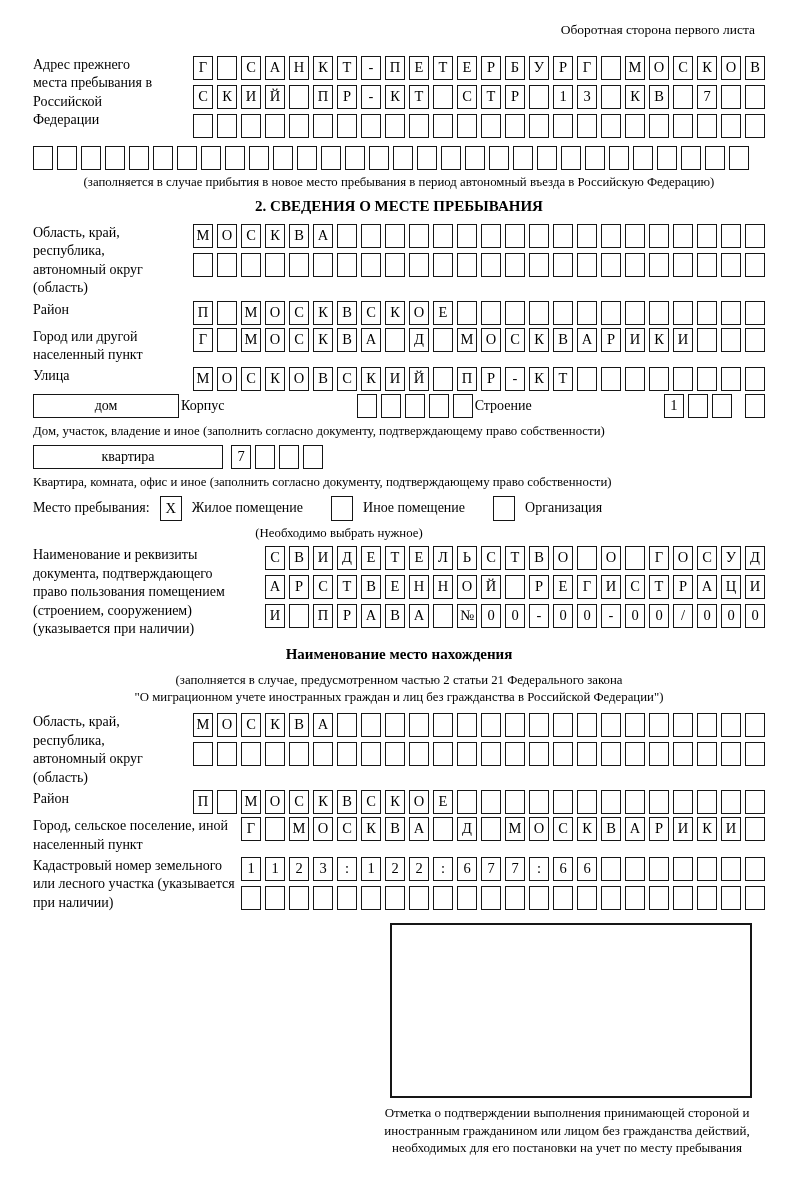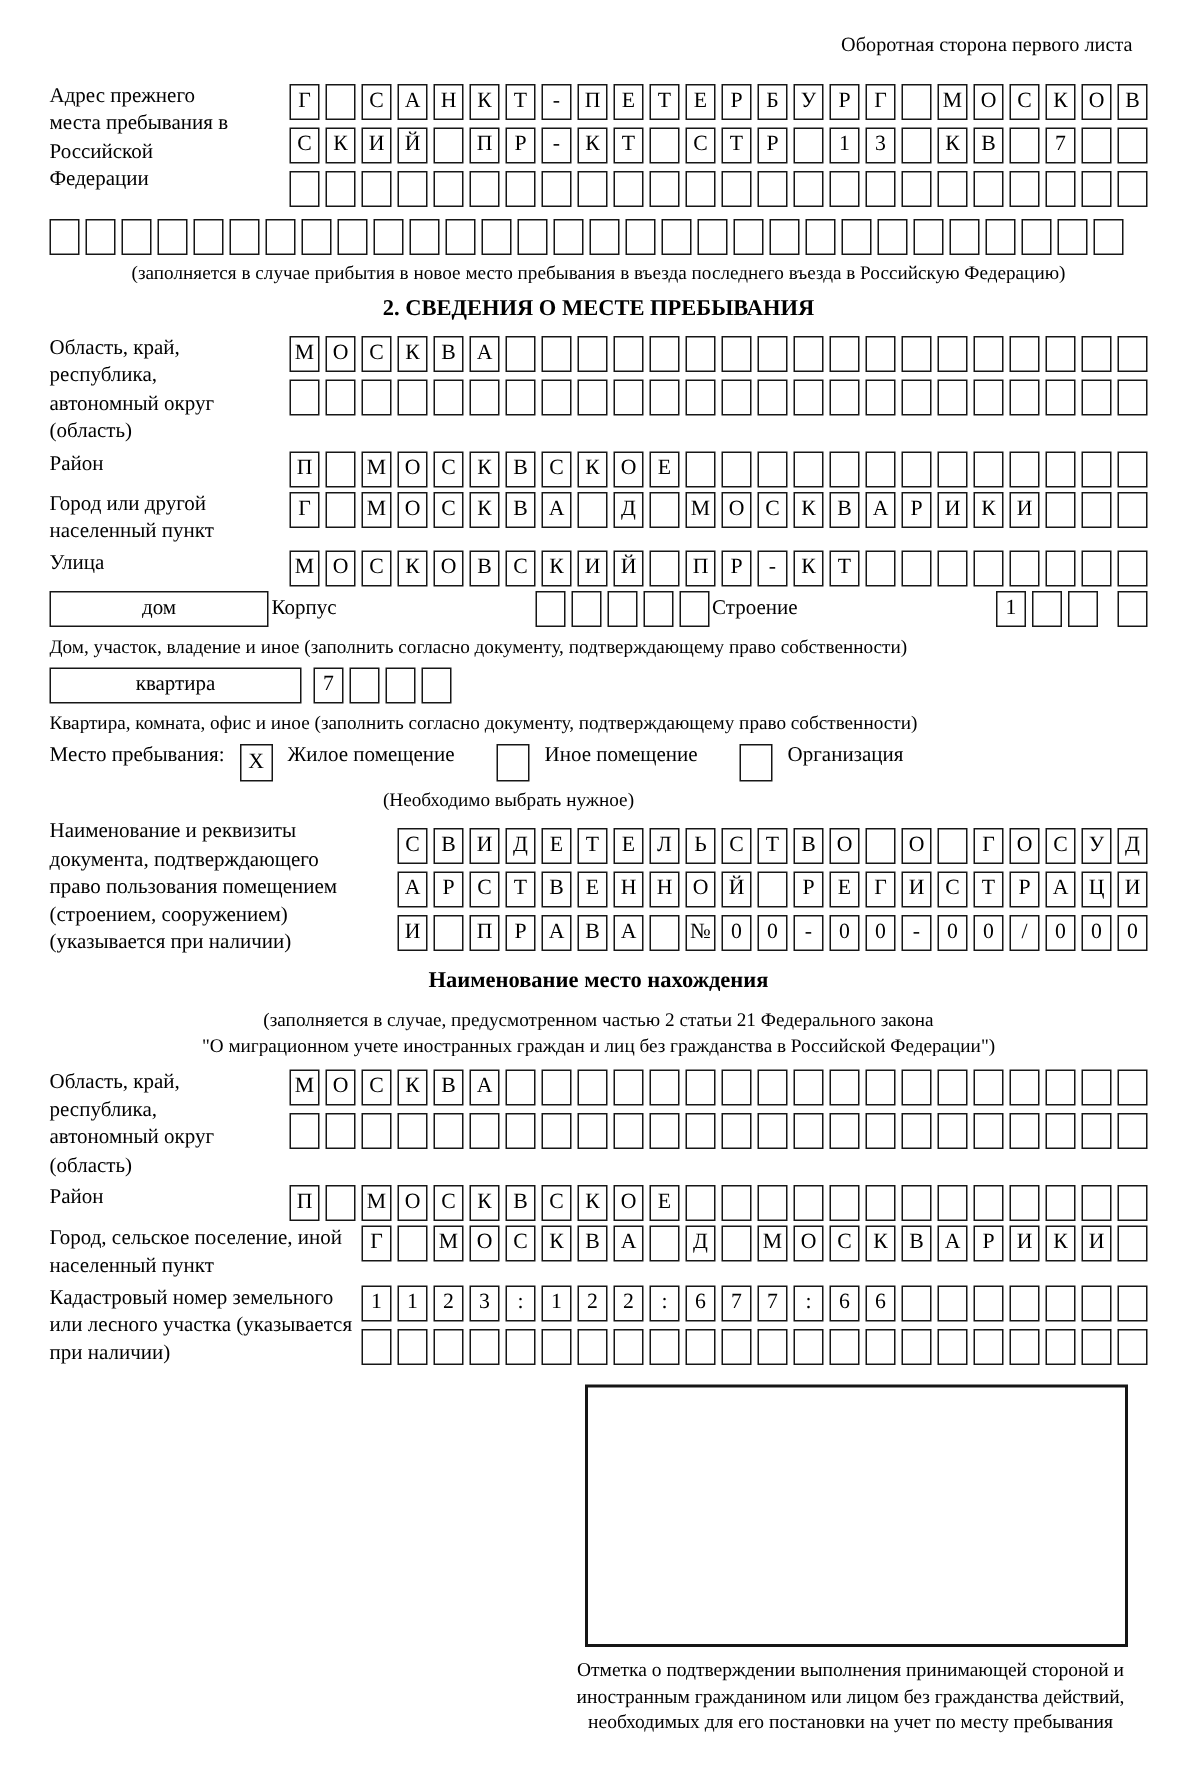--- a/index.html
+++ b/index.html
@@ -27,30 +27,30 @@
   .note{font-size:12.8px;line-height:1.3;margin-bottom:5px;}
   .center{text-align:center;}
   .sec-header{text-align:center;font-weight:bold;font-size:15px;margin:7px 0 9px;}
   .house-row,.apt-row{display:flex;align-items:flex-start;margin-bottom:5px;}
   .house-row{justify-content:space-between;}
   .named-box{
     border:1.6px solid #161616;height:24px;box-sizing:border-box;
     text-align:center;line-height:21px;font-size:14px;flex:0 0 auto;
   }
   .dom-box{width:146px;}
-  .apt-box{width:168px;margin-right:8px;}
+  .apt-box{width:190px;margin-right:8px;}
   .inline-label{line-height:24px;flex:0 0 auto;padding:0 2px;}
   .gap-last .cell:last-child{margin-left:9px;}
-  .stay-row{display:flex;align-items:flex-start;margin:4px 0 4px;}
+  .stay-row{display:flex;align-items:center;margin:4px 0 4px;}
   .checkbox{
     width:22px;height:25px;box-sizing:border-box;border:1.6px solid #161616;
     text-align:center;line-height:22px;font-size:14.5px;margin:0 10px;flex:0 0 auto;
   }
   .stay-opt{margin-right:18px;}
-  .doc-row{margin-top:2px;align-items:flex-end;}
+  .doc-row{margin-top:2px;}
   .fact-note{font-size:12.8px;line-height:1.35;text-align:center;}
   .stamp-box{
     width:362px;height:175px;border:2px solid #161616;box-sizing:border-box;
     margin:8px 0 6px 357px;background:#fff;
   }
   .stamp-caption{width:392px;margin-left:338px;text-align:center;font-size:13px;line-height:1.35;}
 </style>
 </head>
 <body>
 
@@ -60,21 +60,21 @@
   <div class="row-label" style="max-width:132px;">Адрес прежнего места пребывания в Российской Федерации</div>
   <div class="cells-stack">
     <div class="cells"><span class="cell">Г</span><span class="cell"></span><span class="cell">С</span><span class="cell">А</span><span class="cell">Н</span><span class="cell">К</span><span class="cell">Т</span><span class="cell">-</span><span class="cell">П</span><span class="cell">Е</span><span class="cell">Т</span><span class="cell">Е</span><span class="cell">Р</span><span class="cell">Б</span><span class="cell">У</span><span class="cell">Р</span><span class="cell">Г</span><span class="cell"></span><span class="cell">М</span><span class="cell">О</span><span class="cell">С</span><span class="cell">К</span><span class="cell">О</span><span class="cell">В</span></div>
     <div class="cells"><span class="cell">С</span><span class="cell">К</span><span class="cell">И</span><span class="cell">Й</span><span class="cell"></span><span class="cell">П</span><span class="cell">Р</span><span class="cell">-</span><span class="cell">К</span><span class="cell">Т</span><span class="cell"></span><span class="cell">С</span><span class="cell">Т</span><span class="cell">Р</span><span class="cell"></span><span class="cell">1</span><span class="cell">3</span><span class="cell"></span><span class="cell">К</span><span class="cell">В</span><span class="cell"></span><span class="cell">7</span><span class="cell"></span><span class="cell"></span></div>
     <div class="cells"><span class="cell"></span><span class="cell"></span><span class="cell"></span><span class="cell"></span><span class="cell"></span><span class="cell"></span><span class="cell"></span><span class="cell"></span><span class="cell"></span><span class="cell"></span><span class="cell"></span><span class="cell"></span><span class="cell"></span><span class="cell"></span><span class="cell"></span><span class="cell"></span><span class="cell"></span><span class="cell"></span><span class="cell"></span><span class="cell"></span><span class="cell"></span><span class="cell"></span><span class="cell"></span><span class="cell"></span></div>
   </div>
 </div>
 <div class="full-row">
   <div class="cells"><span class="cell"></span><span class="cell"></span><span class="cell"></span><span class="cell"></span><span class="cell"></span><span class="cell"></span><span class="cell"></span><span class="cell"></span><span class="cell"></span><span class="cell"></span><span class="cell"></span><span class="cell"></span><span class="cell"></span><span class="cell"></span><span class="cell"></span><span class="cell"></span><span class="cell"></span><span class="cell"></span><span class="cell"></span><span class="cell"></span><span class="cell"></span><span class="cell"></span><span class="cell"></span><span class="cell"></span><span class="cell"></span><span class="cell"></span><span class="cell"></span><span class="cell"></span><span class="cell"></span><span class="cell"></span></div>
 </div>
-<div class="note center">(заполняется в случае прибытия в новое место пребывания в въезда последнего въезда в Российскую Федерацию)</div>
+<div class="note center">(заполняется в случае прибытия в новое место пребывания в период автономный въезда в Российскую Федерацию)</div>
 
 <div class="sec-header">2. СВЕДЕНИЯ О МЕСТЕ ПРЕБЫВАНИЯ</div>
 
 <div class="form-row">
   <div class="row-label" style="max-width:120px;">Область, край, республика, автономный округ (область)</div>
   <div class="cells-stack">
     <div class="cells"><span class="cell">М</span><span class="cell">О</span><span class="cell">С</span><span class="cell">К</span><span class="cell">В</span><span class="cell">А</span><span class="cell"></span><span class="cell"></span><span class="cell"></span><span class="cell"></span><span class="cell"></span><span class="cell"></span><span class="cell"></span><span class="cell"></span><span class="cell"></span><span class="cell"></span><span class="cell"></span><span class="cell"></span><span class="cell"></span><span class="cell"></span><span class="cell"></span><span class="cell"></span><span class="cell"></span><span class="cell"></span></div>
     <div class="cells"><span class="cell"></span><span class="cell"></span><span class="cell"></span><span class="cell"></span><span class="cell"></span><span class="cell"></span><span class="cell"></span><span class="cell"></span><span class="cell"></span><span class="cell"></span><span class="cell"></span><span class="cell"></span><span class="cell"></span><span class="cell"></span><span class="cell"></span><span class="cell"></span><span class="cell"></span><span class="cell"></span><span class="cell"></span><span class="cell"></span><span class="cell"></span><span class="cell"></span><span class="cell"></span><span class="cell"></span></div>
   </div>
 </div>

